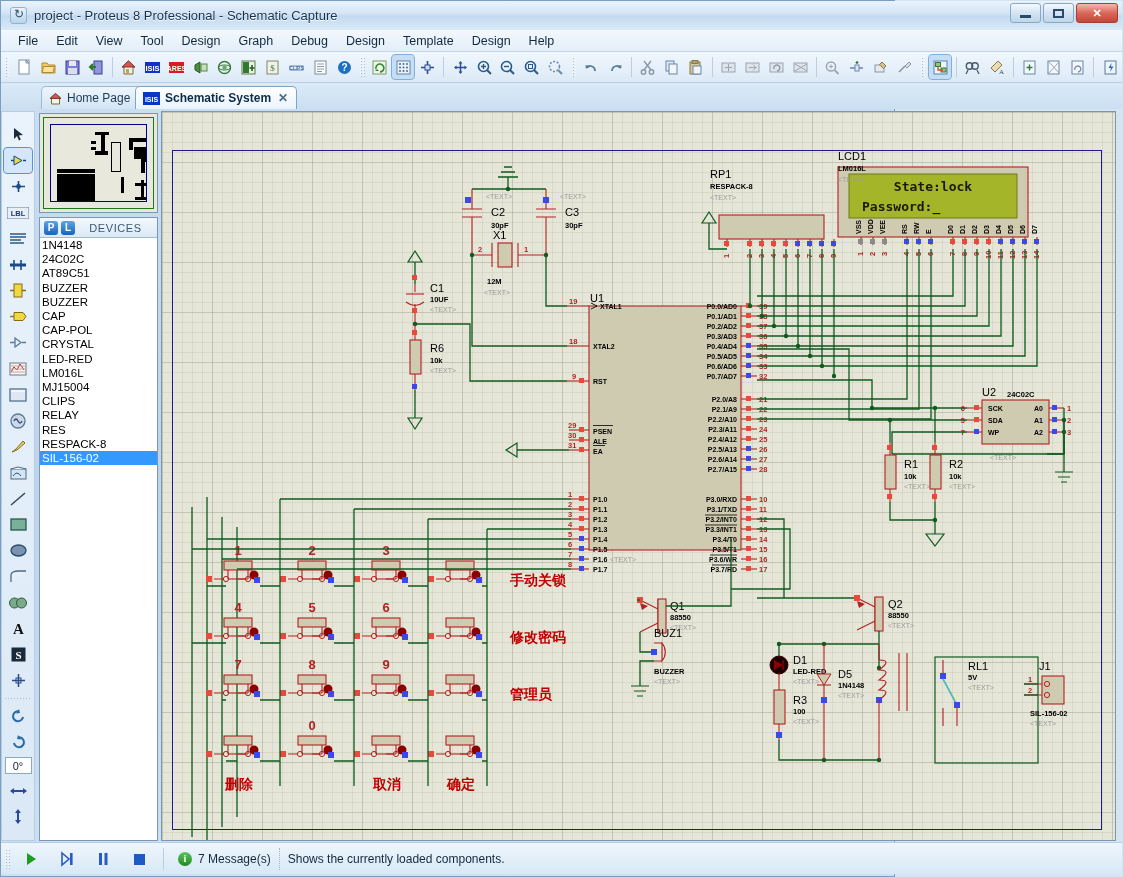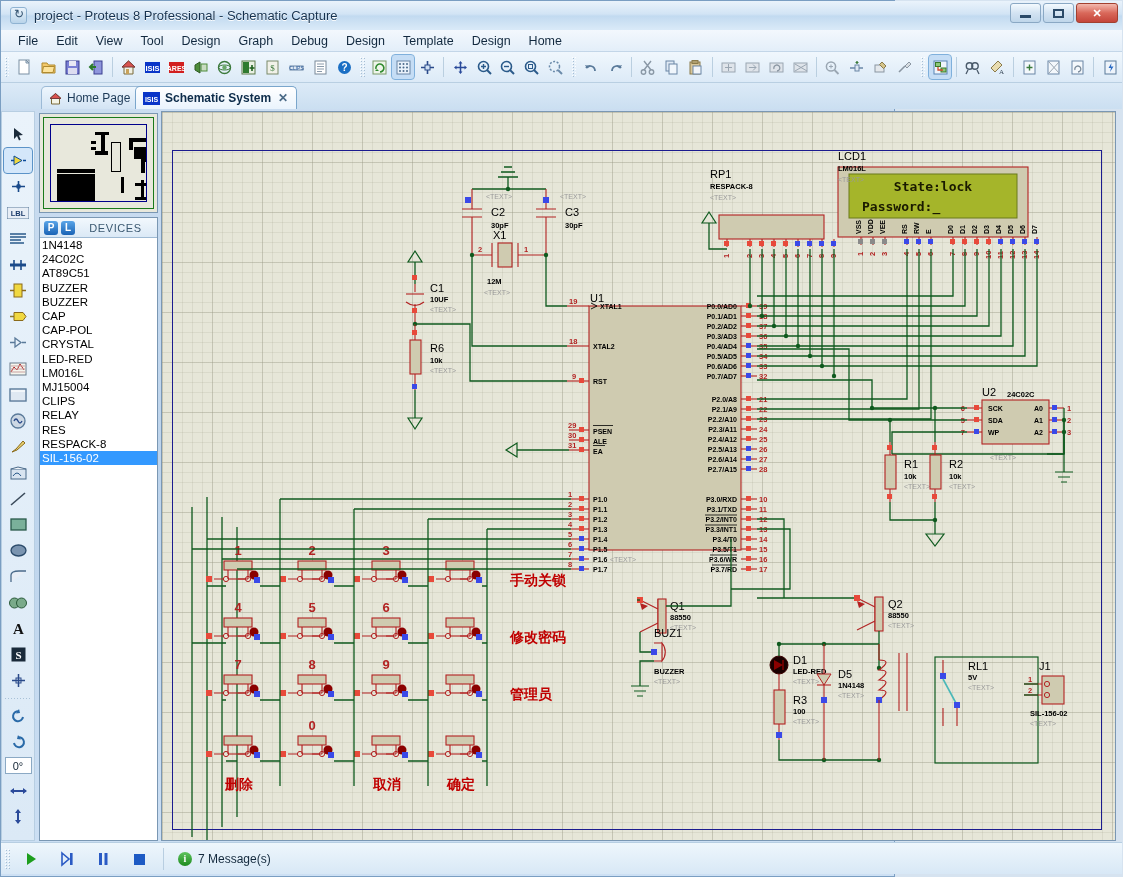--- a/index.html
+++ b/index.html
@@ -170,21 +170,21 @@
     <div class="mi">File</div>
     <div class="mi">Edit</div>
     <div class="mi">View</div>
     <div class="mi">Tool</div>
     <div class="mi">Design</div>
     <div class="mi">Graph</div>
     <div class="mi">Debug</div>
     <div class="mi">Design</div>
     <div class="mi">Template</div>
     <div class="mi">Design</div>
-    <div class="mi">Home</div>
+    <div class="mi">Help</div>
   </div>
 
   <div id="toolbar">
     <div class="tgrip"></div>
 
     <div class="tbtn">
       <svg width="17" height="17">
           <rect x="3" y="1" width="10" height="14" fill="#fff" stroke="#7a8fa3"></rect>
           <path d="M10 1 L13 4 L10 4 Z" fill="#d6e4f0" stroke="#7a8fa3"></path>
         </svg>
@@ -1558,15 +1558,18 @@
     <div class="sbtn">
       <svg width="16" height="16">
           <rect x="3" y="3" width="11" height="11" fill="#1d5ac4"></rect>
         </svg>
       </div>
     <div class="ssep"></div>
     <div class="spanel">
       <span class="info-ico">i</span>
       <span>7 Message(s)</span>
     </div>
+    <div class="spanel boxed">
+      <span>Shows the currently loaded components.</span>
+    </div>
   </div>
 
 </div>
 
 </body></html>

